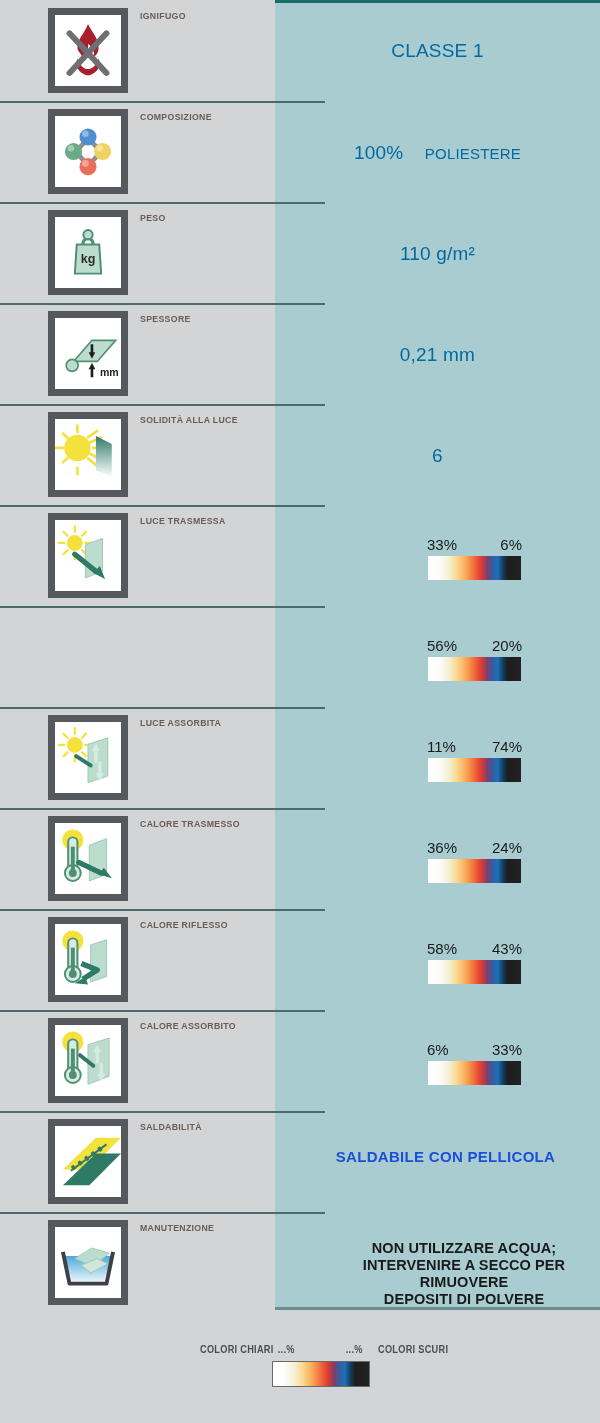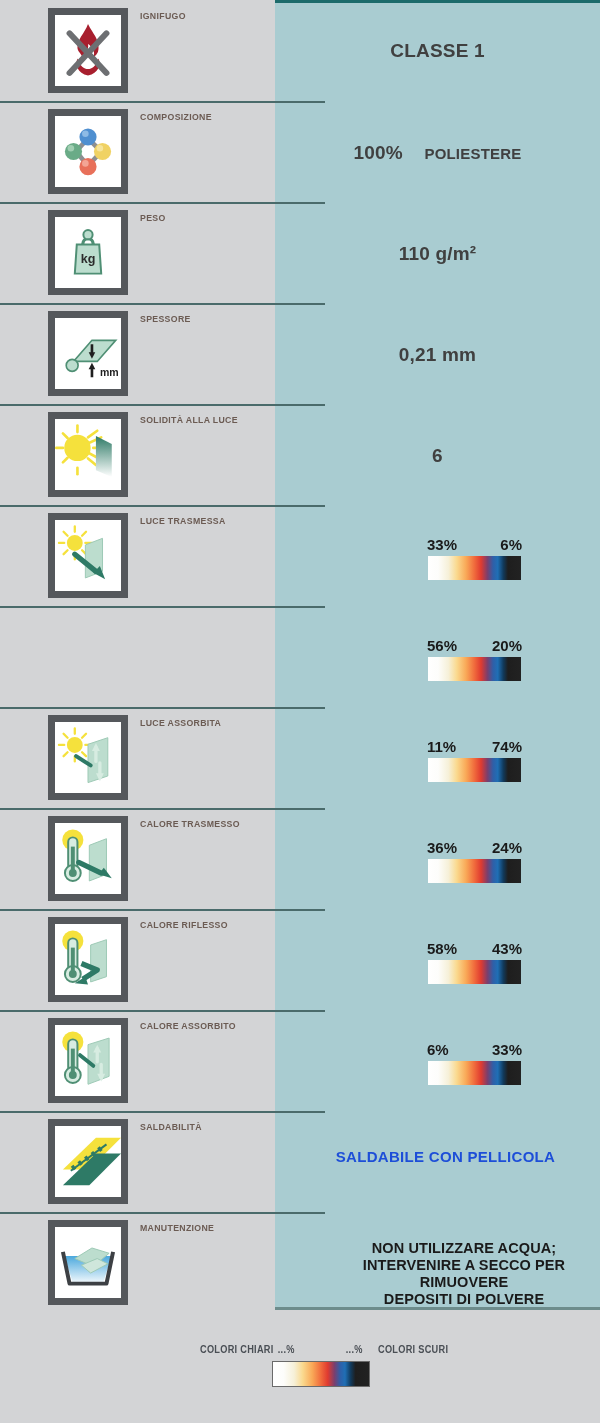--- a/index.html
+++ b/index.html
@@ -43,22 +43,22 @@
     color:#6b5b53; font-weight:bold;
     font-family:"Liberation Sans", sans-serif;
     transform:scaleX(.92); transform-origin:left center;
     white-space:nowrap;
   }
 
   
   .val-text{
     position:absolute; left:275px; width:325px;
     text-align:center;
-    color:#404040;
-    font-size:19px; font-weight:bold;
+    color:#0369a1;
+    font-size:19px; font-weight:normal;
     letter-spacing:.2px;
   }
   .val-text .small{ font-size:15px; }
   .val-multi{
     position:absolute; left:328px; width:272px;
     color:#1a1a1a; font-size:14.5px; font-weight:bold;
     line-height:17px; letter-spacing:.1px; text-align:center;
   }
   .val-center-bold{
     position:absolute; left:275px; width:341px; text-align:center;
@@ -71,21 +71,21 @@
     width:93px; height:24px;
     background:linear-gradient(to right,
       #ffffff 0%, #fdfdfb 11%, #f6f0d8 22%, #fad98e 31%,
       #f9a857 41%, #f06a3c 50%, #e03b30 57%,
       #7a3f6e 64%, #2f5fa8 70%, #1f6fb5 75%,
       #113a5c 81%, #1e1e1e 86%, #222222 100%);
   }
   .grad-bar.framed{ border:1.5px solid #6a6a6a; }
   .bar-lbl{
     position:absolute; top:-20px;
-    font-size:15px; font-weight:bold; color:#1a1a1a;
+    font-size:15px; font-weight:normal; color:#1a1a1a;
   }
   .bar-lbl.l{ left:-1px; }
   .bar-lbl.r{ right:-1px; }
 
   
   #legend{
     position:absolute; left:0; top:1340px; width:600px; height:60px;
   }
   #legend .lg-text{
     position:absolute; top:4px;

